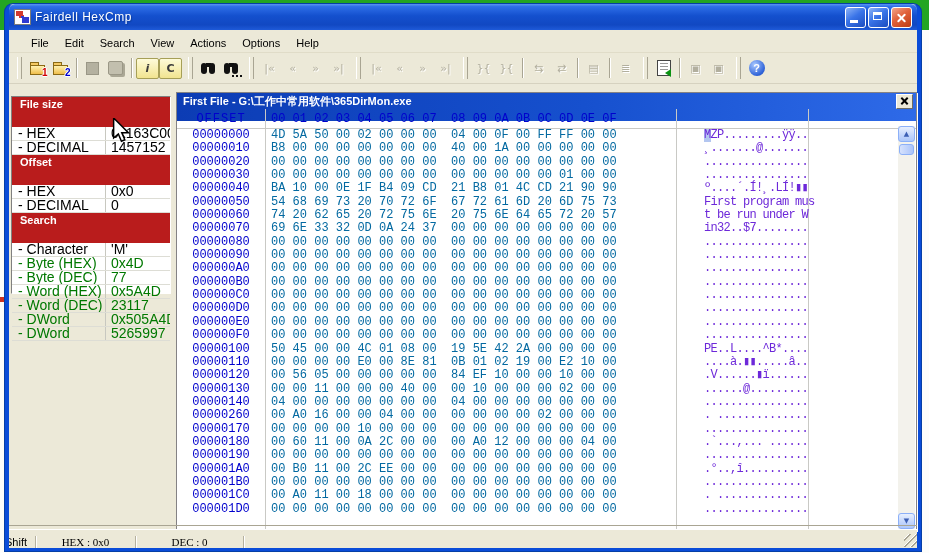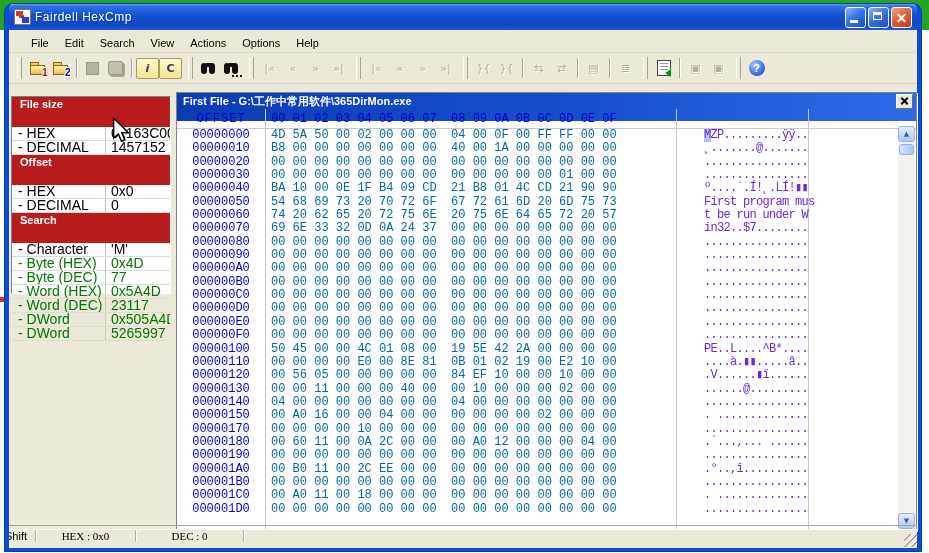--- a/index.html
+++ b/index.html
@@ -107,21 +107,21 @@
   .sb-btn{position:absolute;left:0;width:17px;height:16px;box-sizing:border-box;border:1px solid #8CB0F8;border-radius:3px;
        background:linear-gradient(#E8F0FE,#C2D5FC 60%,#AEC8FB);text-align:center;
        font-family:"DejaVu Sans",sans-serif;font-size:7px;line-height:14px;color:#3C5FB4}
   .sb-up{top:0}.sb-down{bottom:0}
   .sb-thumb{position:absolute;left:1px;top:18px;width:15px;height:11px;box-sizing:border-box;
        border:1px solid #8CB0F8;border-radius:3px;background:linear-gradient(90deg,#D6E2FD,#ABC4FA)}
 
   
   .statuswrap{position:absolute;left:0;right:0;bottom:0;height:22px}
   .groove{height:3px;border-top:1px solid #A9A593;border-bottom:1px solid #FFF}
-  .status{height:18px;background:#ECE9D8;display:flex;align-items:flex-start;font-size:11px}
+  .status{height:18px;background:#ECE9D8;display:flex;align-items:flex-end;font-size:11px}
   .sp{border-right:1px solid #B5B19E;box-shadow:1px 0 0 #FFF;display:flex;align-items:center;box-sizing:border-box;
       padding:0 6px;white-space:nowrap;overflow:hidden}
   .sp.mono{font-family:Liberation Serif, serif;justify-content:center}
   .sp1{width:27px;padding-left:0;text-indent:-4px}
   .sp2{width:100px}.sp3{width:108px}.sp4{flex:1;border-right:none;box-shadow:none}
   .rgrip{position:absolute;right:0;bottom:0;width:13px;height:13px;
       background:repeating-linear-gradient(135deg,transparent 0 3px,#FFF 3px 4px,#A9A593 4px 5px)}
 
   .cursor{position:absolute;left:112px;top:118px;z-index:50}
 </style>
@@ -348,21 +348,21 @@
             <div class="hrow"><span class="off">000000B0</span><span class="b">00 00 00 00 00 00 00 00  00 00 00 00 00 00 00 00</span><span class="a">................</span></div>
             <div class="hrow"><span class="off">000000C0</span><span class="b">00 00 00 00 00 00 00 00  00 00 00 00 00 00 00 00</span><span class="a">................</span></div>
             <div class="hrow"><span class="off">000000D0</span><span class="b">00 00 00 00 00 00 00 00  00 00 00 00 00 00 00 00</span><span class="a">................</span></div>
             <div class="hrow"><span class="off">000000E0</span><span class="b">00 00 00 00 00 00 00 00  00 00 00 00 00 00 00 00</span><span class="a">................</span></div>
             <div class="hrow"><span class="off">000000F0</span><span class="b">00 00 00 00 00 00 00 00  00 00 00 00 00 00 00 00</span><span class="a">................</span></div>
             <div class="hrow"><span class="off">00000100</span><span class="b">50 45 00 00 4C 01 08 00  19 5E 42 2A 00 00 00 00</span><span class="a">PE..L....^B*....</span></div>
             <div class="hrow"><span class="off">00000110</span><span class="b">00 00 00 00 E0 00 8E 81  0B 01 02 19 00 E2 10 00</span><span class="a">....à.▮▮.....â..</span></div>
             <div class="hrow"><span class="off">00000120</span><span class="b">00 56 05 00 00 00 00 00  84 EF 10 00 00 10 00 00</span><span class="a">.V......▮ï......</span></div>
             <div class="hrow"><span class="off">00000130</span><span class="b">00 00 11 00 00 00 40 00  00 10 00 00 00 02 00 00</span><span class="a">......@.........</span></div>
             <div class="hrow"><span class="off">00000140</span><span class="b">04 00 00 00 00 00 00 00  04 00 00 00 00 00 00 00</span><span class="a">................</span></div>
-            <div class="hrow"><span class="off">00000150</span><span class="b">00 A0 16 00 00 04 00 00  00 00 00 00 02 00 00 00</span><span class="a">. ..............</span></div>
+            <div class="hrow"><span class="off">00000260</span><span class="b">00 A0 16 00 00 04 00 00  00 00 00 00 02 00 00 00</span><span class="a">. ..............</span></div>
             <div class="hrow"><span class="off">00000170</span><span class="b">00 00 00 00 10 00 00 00  00 00 00 00 00 00 00 00</span><span class="a">................</span></div>
             <div class="hrow"><span class="off">00000180</span><span class="b">00 60 11 00 0A 2C 00 00  00 A0 12 00 00 00 04 00</span><span class="a">.`...,... ......</span></div>
             <div class="hrow"><span class="off">00000190</span><span class="b">00 00 00 00 00 00 00 00  00 00 00 00 00 00 00 00</span><span class="a">................</span></div>
             <div class="hrow"><span class="off">000001A0</span><span class="b">00 B0 11 00 2C EE 00 00  00 00 00 00 00 00 00 00</span><span class="a">.°..,î..........</span></div>
             <div class="hrow"><span class="off">000001B0</span><span class="b">00 00 00 00 00 00 00 00  00 00 00 00 00 00 00 00</span><span class="a">................</span></div>
             <div class="hrow"><span class="off">000001C0</span><span class="b">00 A0 11 00 18 00 00 00  00 00 00 00 00 00 00 00</span><span class="a">. ..............</span></div>
             <div class="hrow"><span class="off">000001D0</span><span class="b">00 00 00 00 00 00 00 00  00 00 00 00 00 00 00 00</span><span class="a">................</span></div>
           </div>
         <div class="sb">
           <div class="sb-btn sb-up">▲</div>

